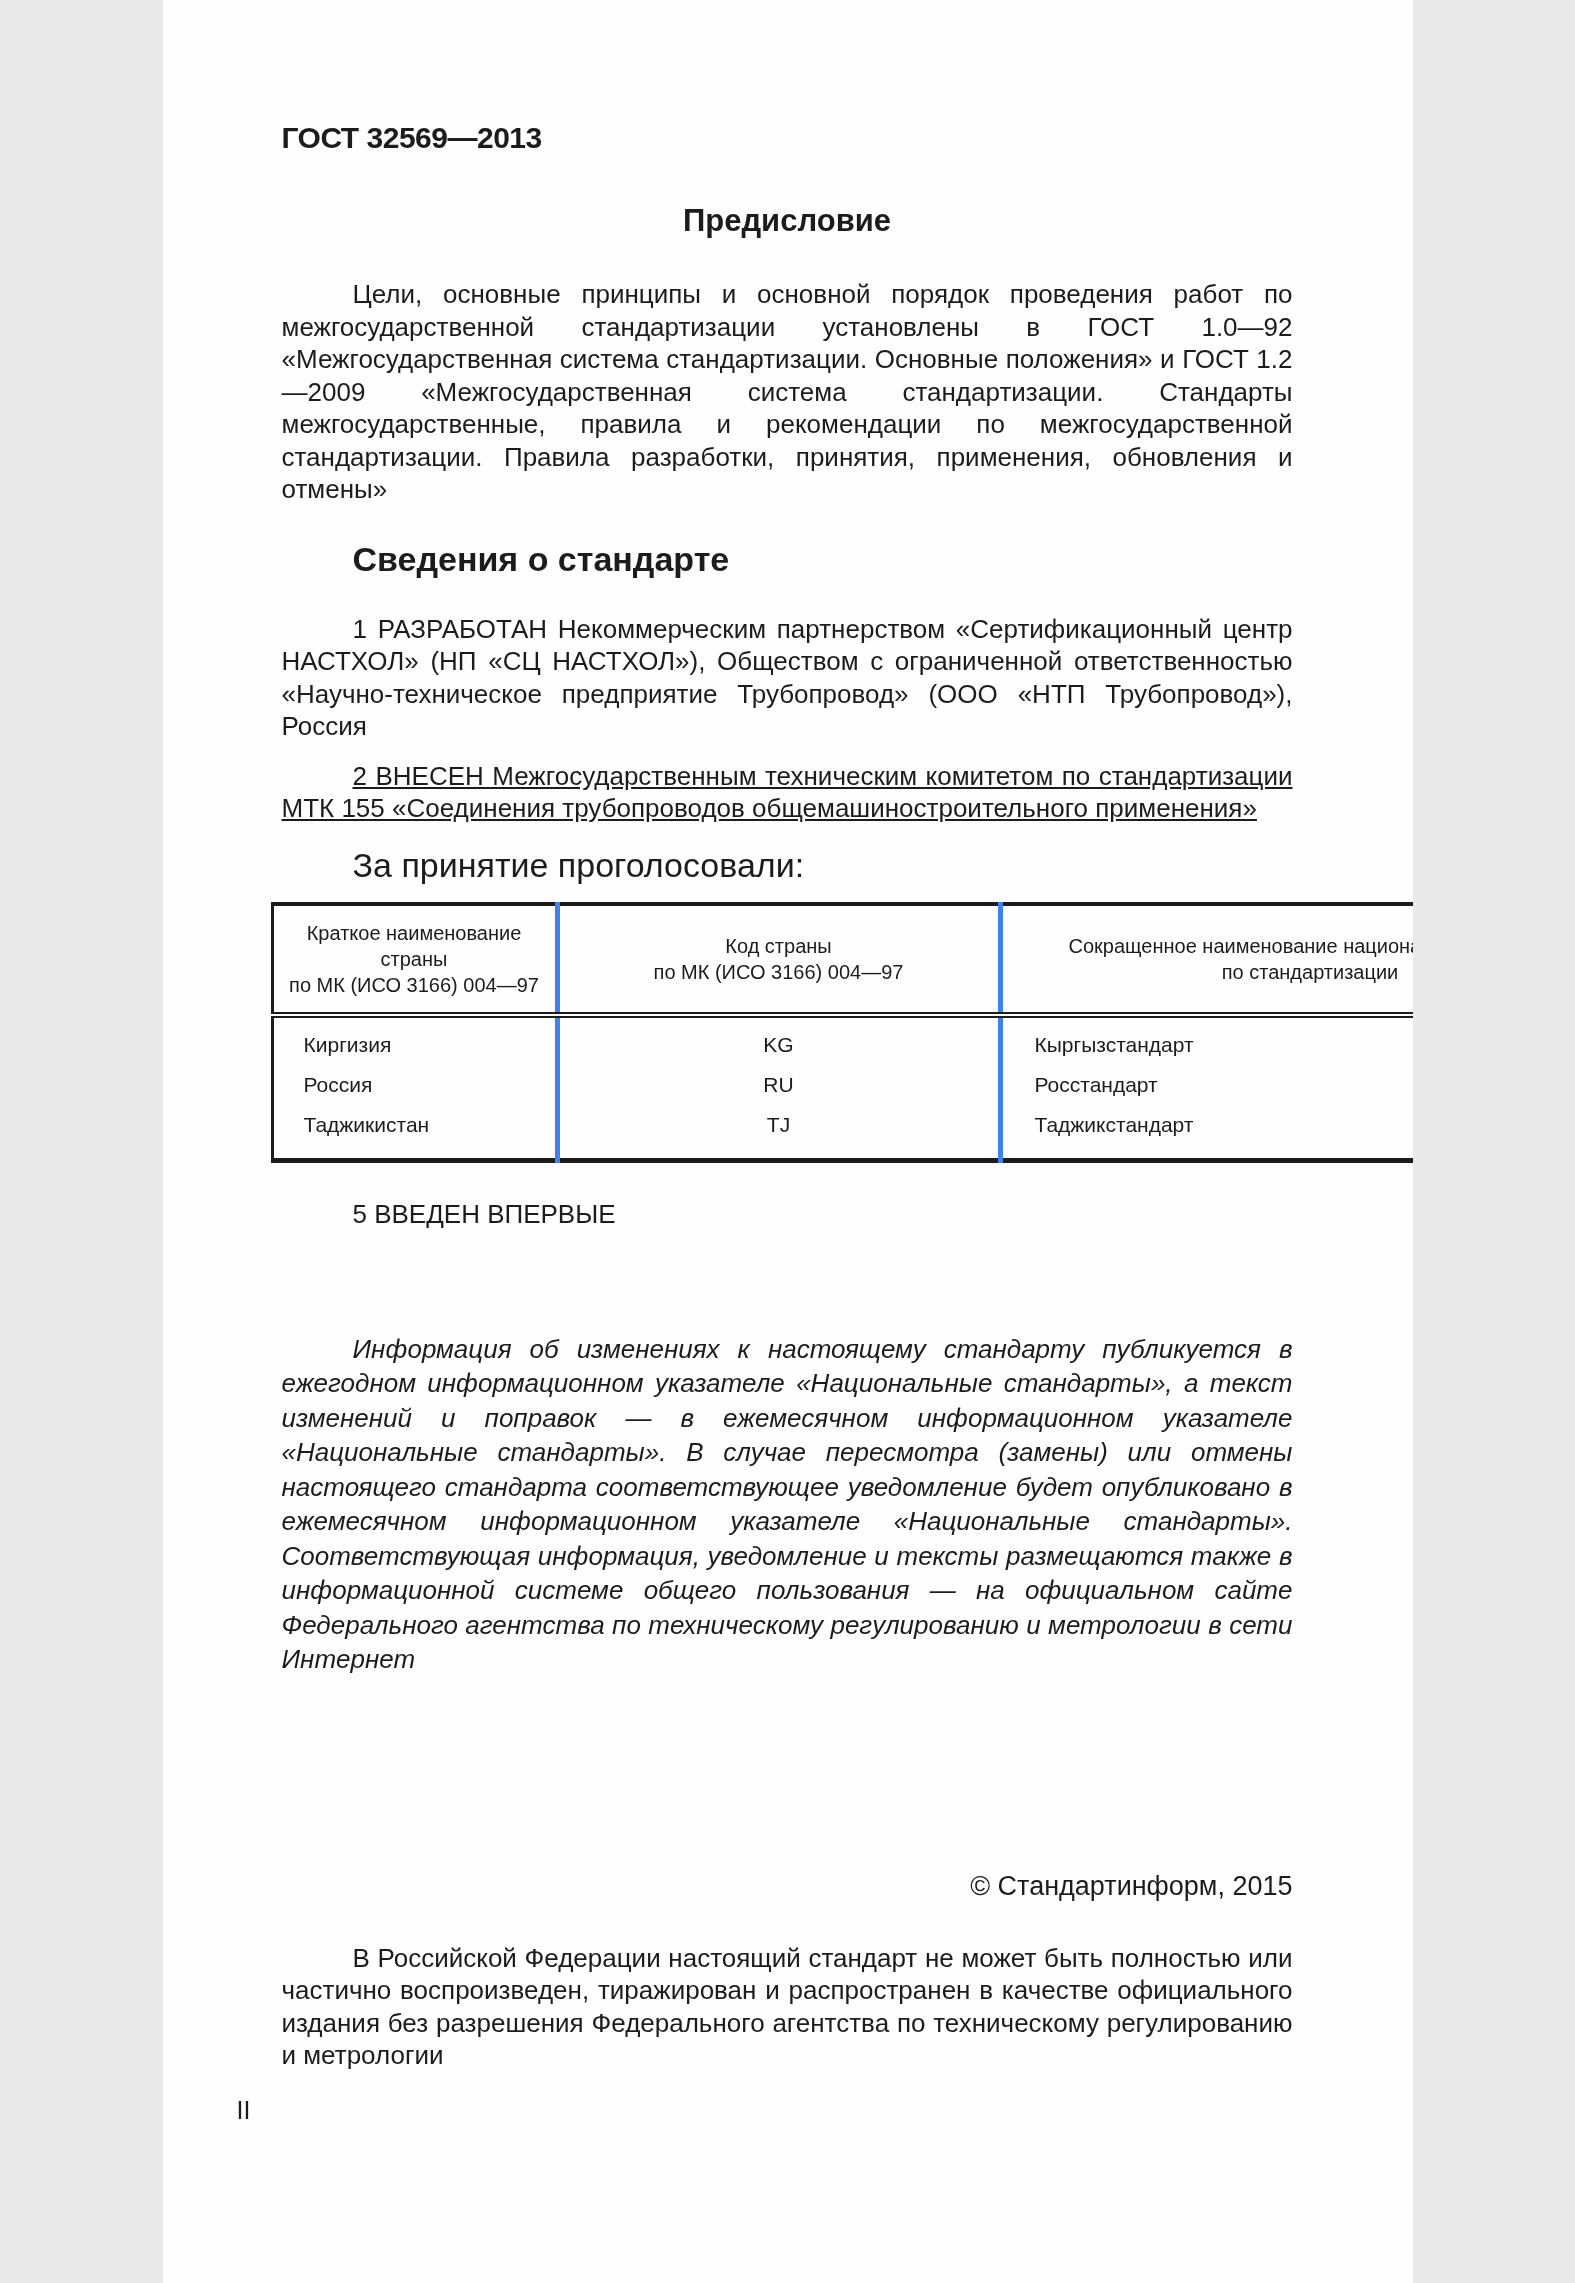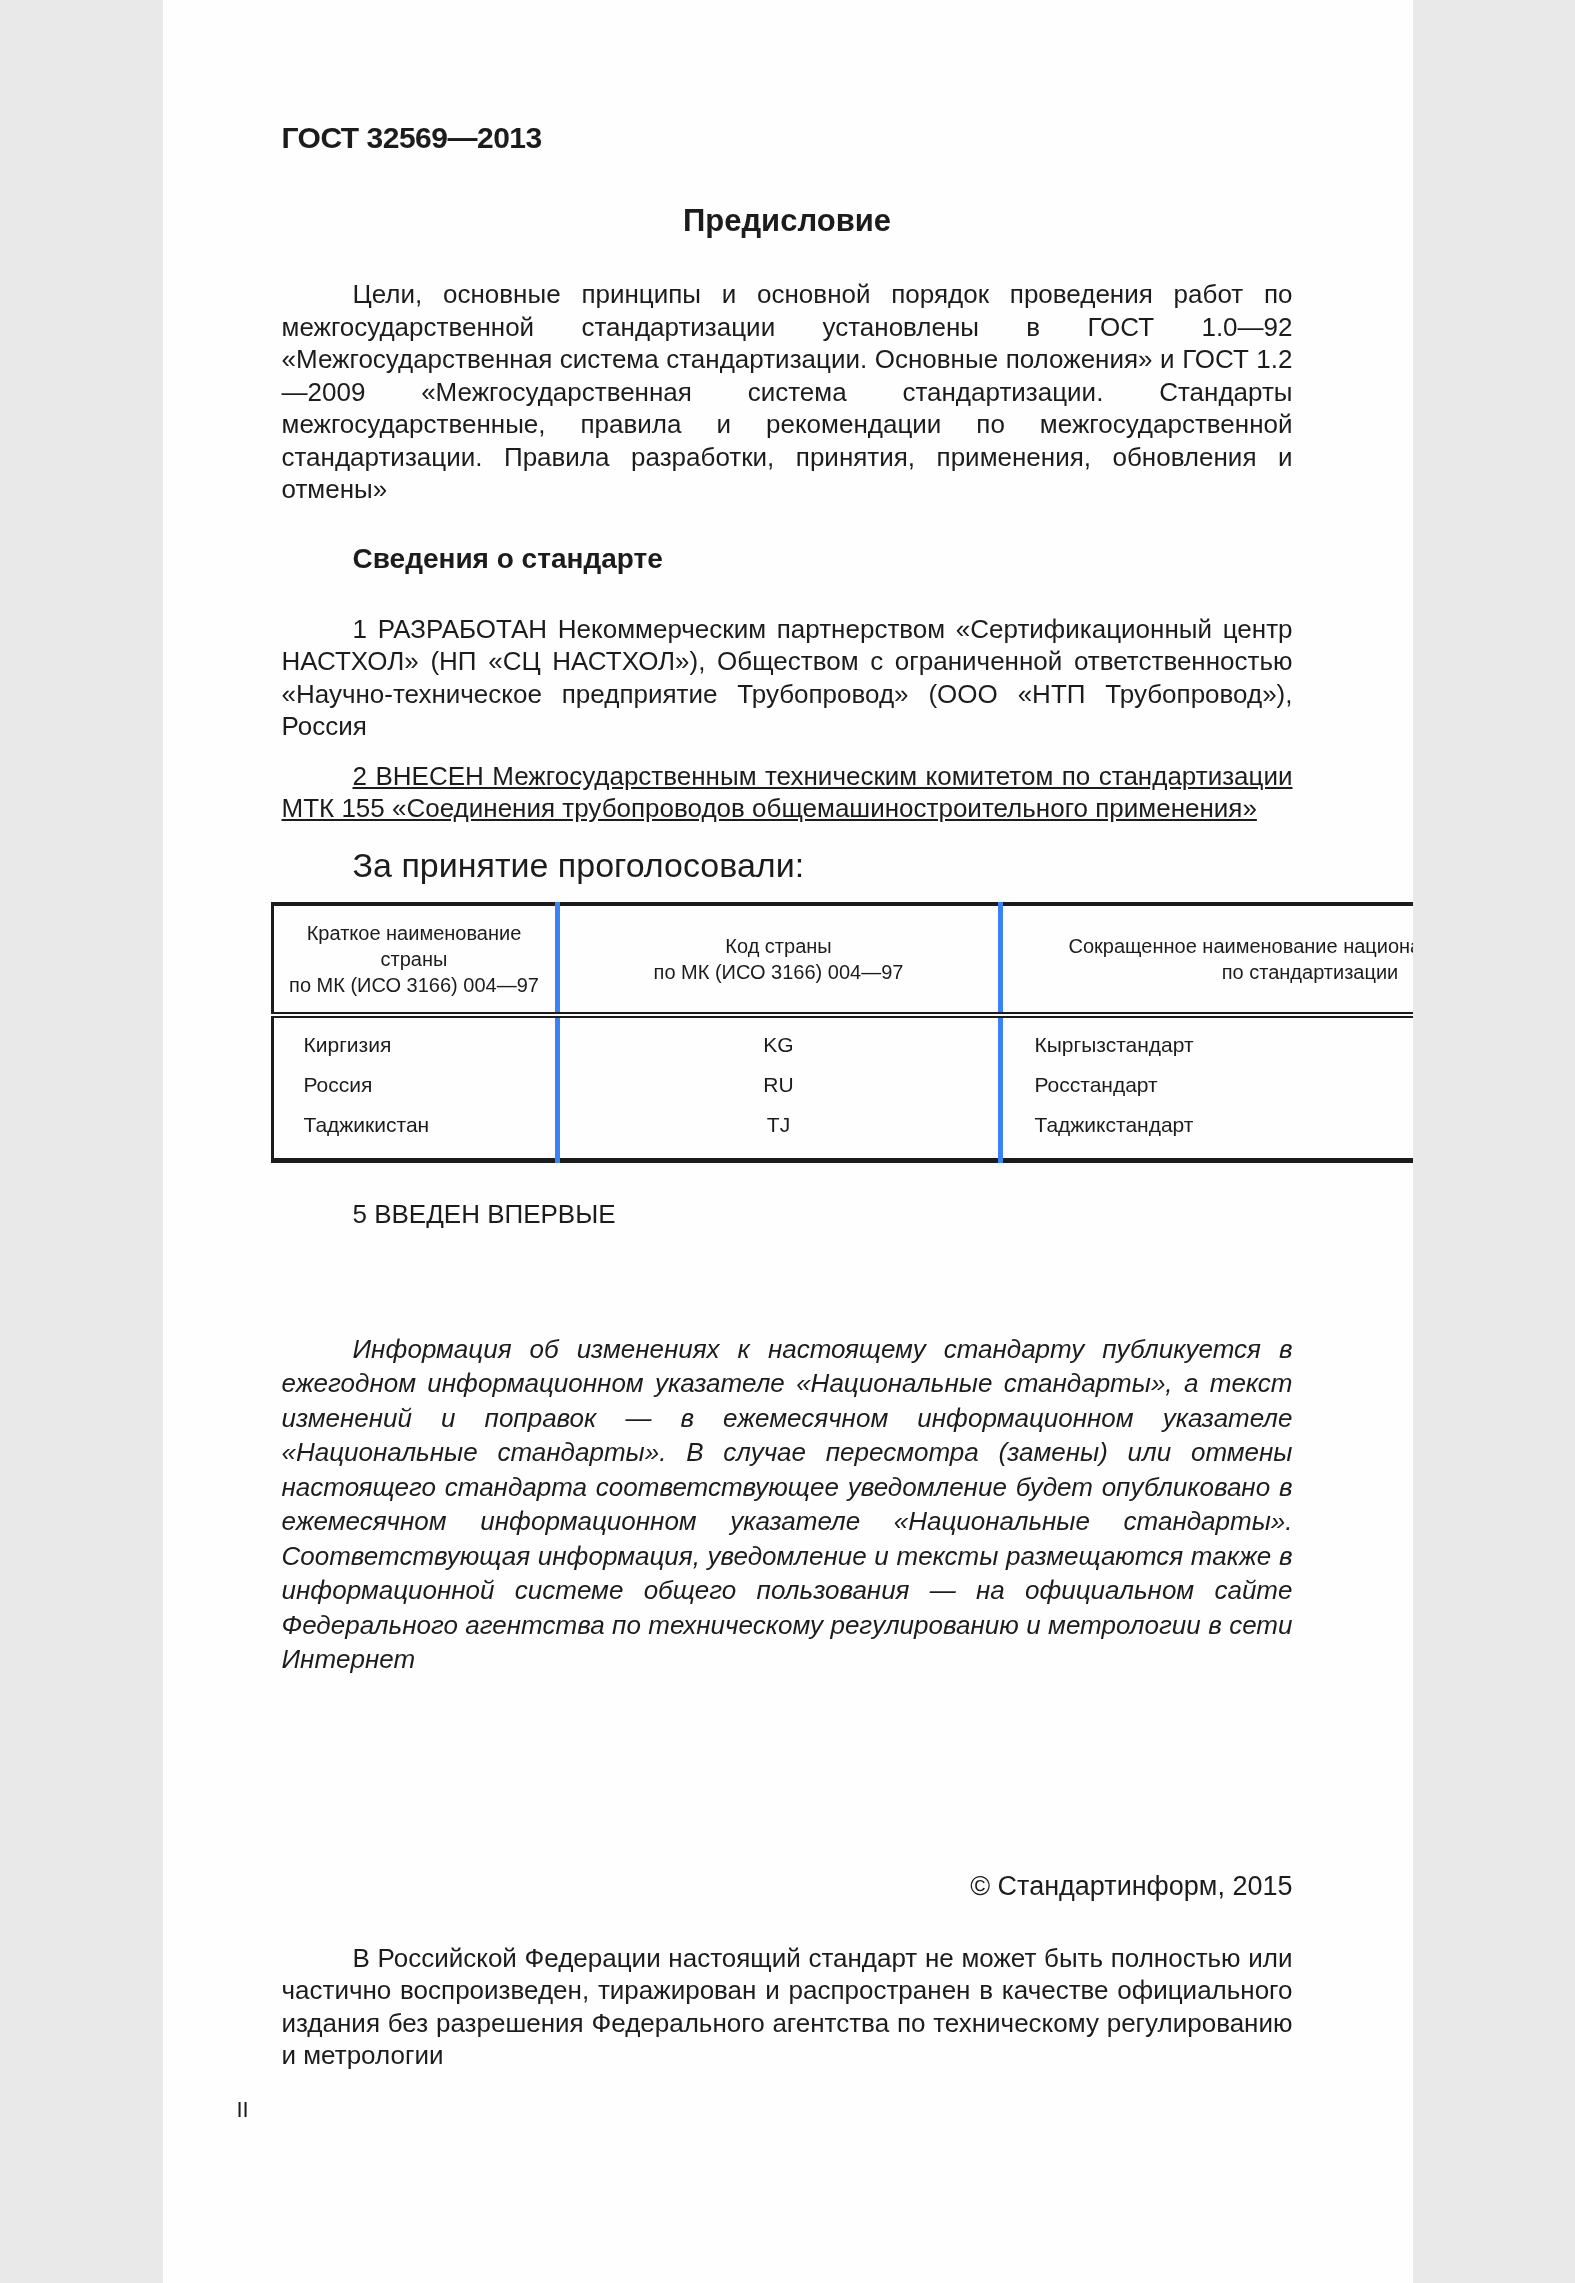--- a/index.html
+++ b/index.html
@@ -36,21 +36,21 @@
   p { margin: 0; }
   .para {
     font-size: 26px;
     line-height: 32.5px;
     text-align: justify;
     text-indent: 71px;
   }
   .intro { margin-top: 38px; }
   .section-heading {
     margin-top: 37px;
-    font-size: 28px;
+    font-size: 34px;
     font-weight: 700;
     line-height: 32px;
     text-indent: 71px;
   }
   .clause-1 { margin-top: 38px; }
   .clause-2 { margin-top: 17px; text-decoration: underline; }
   .clause-3 { margin-top: 36px; }
   .vote-intro {
     margin-top: 24px;
     font-size: 34px;
@@ -112,21 +112,21 @@
   .copyright {
     margin-top: 192px;
     text-align: right;
     font-size: 27px;
     line-height: 34px;
   }
   .restriction { margin-top: 39px; }
   .page-number {
     margin-top: 22px;
     margin-left: -45px;
-    font-size: 22px;
+    font-size: 25px;
     line-height: 32px;
   }
 </style>
 </head>
 <body>
 
 <div class="page">
 
   <div class="doc-header">ГОСТ 32569—2013</div>
 

